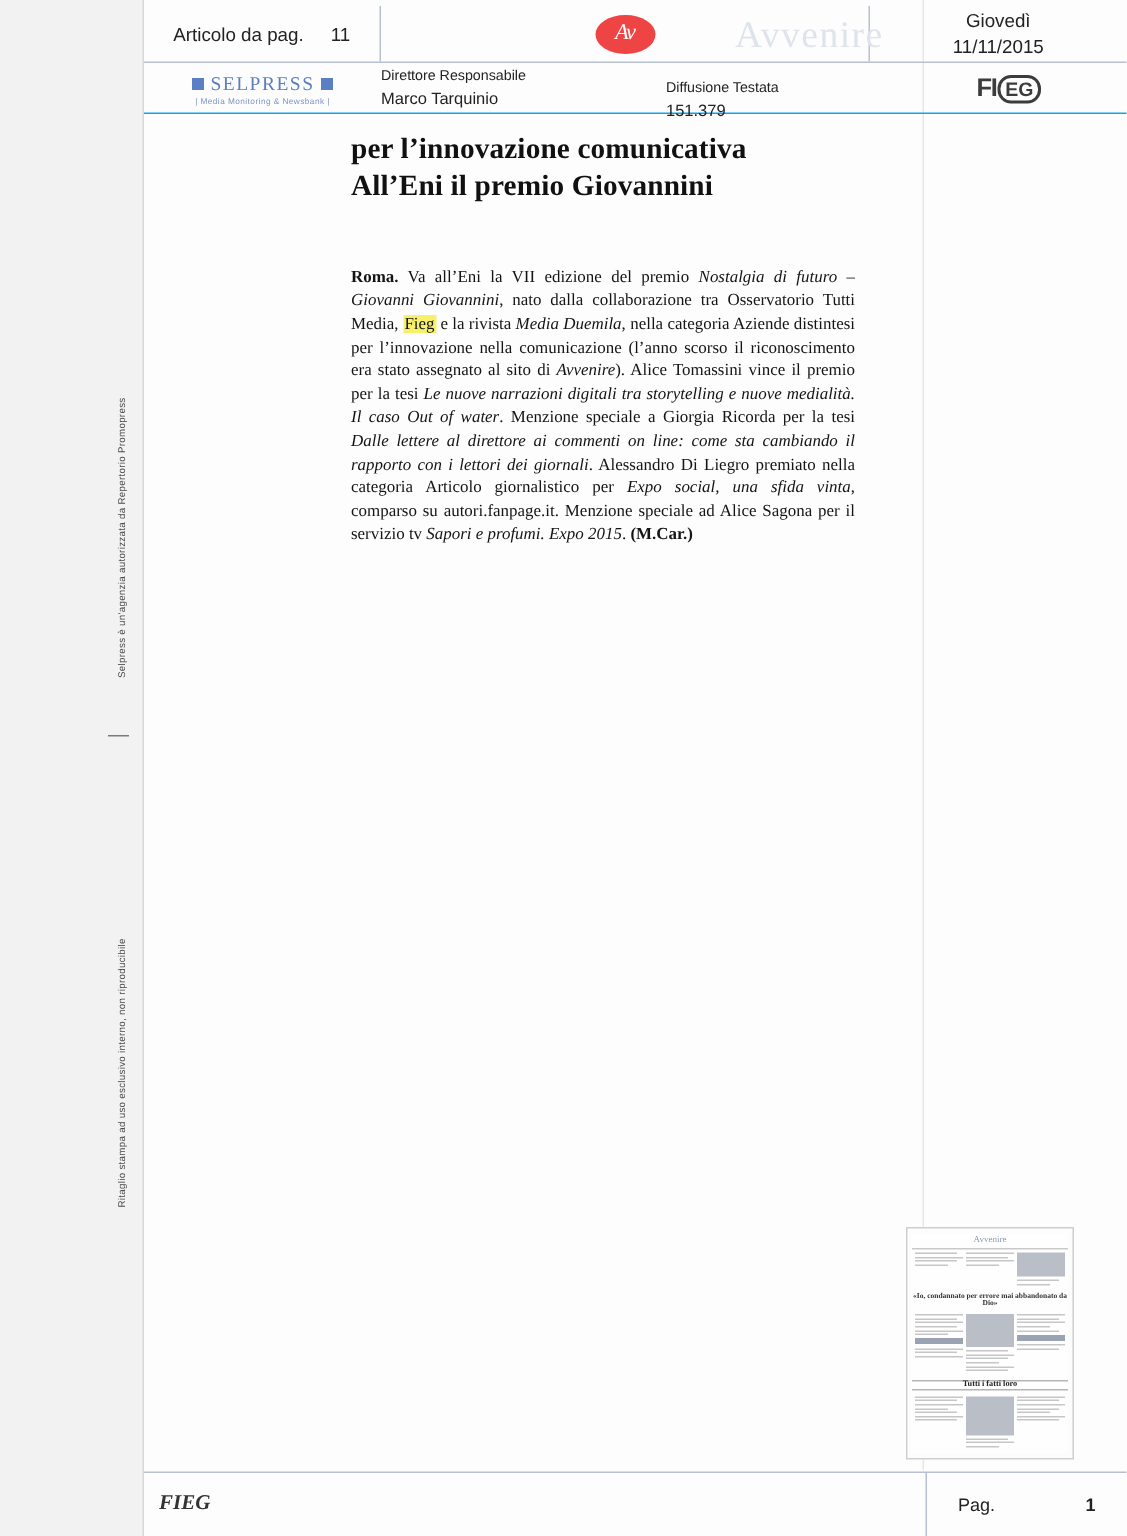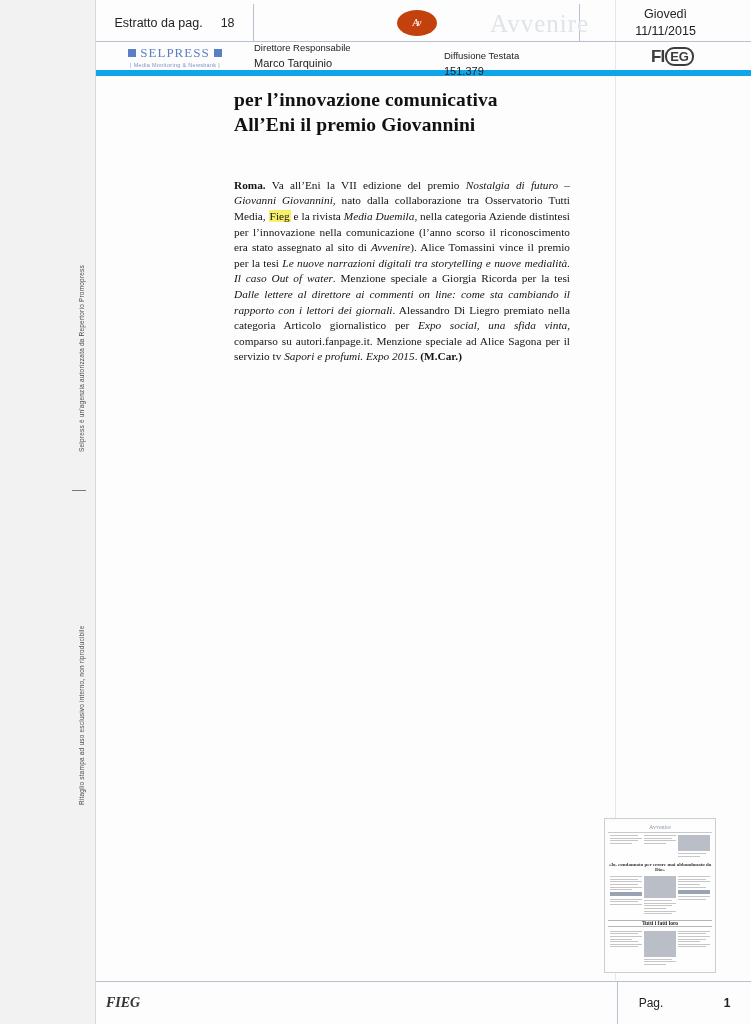--- a/index.html
+++ b/index.html
@@ -77,27 +77,27 @@
     flex: 1;
     height: 100%;
     display: flex;
     align-items: center;
     justify-content: center;
     position: relative;
   }
   .logo-av {
     width: 40px; height: 26px;
     border-radius: 50%;
-    background: #c2410c;
+    background: #ef4444;
     color: #fff;
     display: flex;
     align-items: center;
     justify-content: center;
     font-family: "Liberation Serif", serif;
-    font-size: 10px;
+    font-size: 15px;
     font-style: italic;
     letter-spacing: -1px;
   }
   .masthead-ghost {
     position: absolute;
     left: 236px;
     top: 6px;
     font-family: "Liberation Serif", serif;
     font-size: 25px;
     color: #dfe3ea;
@@ -114,21 +114,21 @@
     font-size: 12.5px;
     line-height: 1.35;
     color: #222;
   }
 
   
   .subhdr {
     position: absolute;
     left: 96px; top: 43px;
     width: 655px; height: 33px;
-    border-bottom: 6px solid #0ea5e9;
+    border-bottom: 1px solid #0ea5e9;
     display: flex;
     align-items: center;
   }
   .sp-block {
     width: 158px;
     display: flex;
     flex-direction: column;
     align-items: center;
     justify-content: center;
     gap: 1px;
@@ -349,22 +349,22 @@
     <div class="guide-line"></div>
   </div>
 
   <div class="side-text side-text-1">Selpress è un'agenzia autorizzata da Repertorio Promopress</div>
   <div class="side-dash"></div>
   <div class="side-text side-text-2">Ritaglio stampa ad uso esclusivo interno, non riproducibile</div>
 
   <div class="hdr">
     <div class="hdr-inner">
       <div class="hdr-left">
-        <span>Estratto da pag.</span>
-        <span>18</span>
+        <span>Articolo da pag.</span>
+        <span>11</span>
       </div>
       <div class="hdr-center">
         <div class="logo-av">Av</div>
         <div class="masthead-ghost">Avvenire</div>
       </div>
       <div class="hdr-right">
         <span>Giovedì</span>
         <span>11/11/2015</span>
       </div>
     </div>

